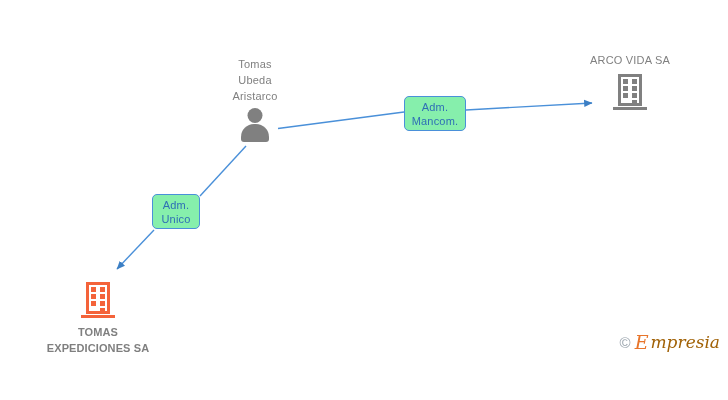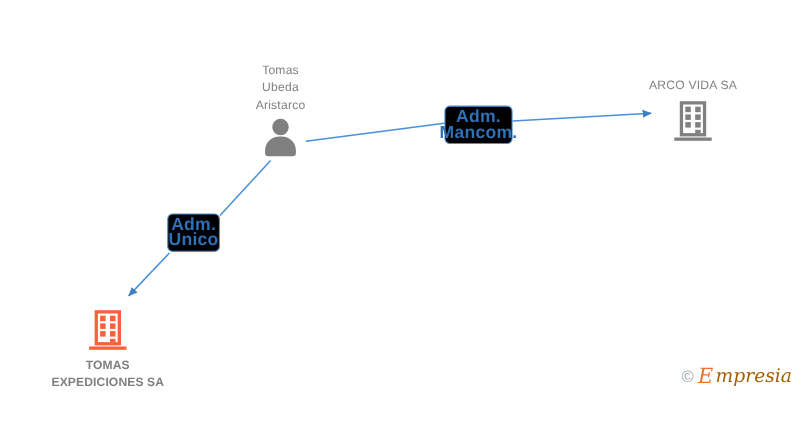--- a/index.html
+++ b/index.html
@@ -105,42 +105,42 @@
     width: 34px;
     height: 3px;
     background: currentColor;
   }
 
   .company-gray { color: #808080; }
   .company-orange { color: #F4633A; }
 
   .arco-node {
     left: 580px;
-    top: 70px;
+    top: 52px;
     width: 100px;
   }
   .arco-node .node-label { margin-bottom: 6px; }
 
   .tomas-node {
     left: 30px;
     top: 282px;
     width: 136px;
   }
   .tomas-node .node-label { margin-top: 6px; }
 
   
   .edge-label {
     position: absolute;
     box-sizing: border-box;
     border: 1.4px solid #4A90D9;
     border-radius: 5px;
-    background: #000000;
+    background: #86efac;
     color: #2F6FB5;
-    font-size: 16px;
-    font-weight: bold;
+    font-size: 11px;
+    font-weight: normal;
     line-height: 14px;
     text-align: center;
     display: flex;
     flex-direction: column;
     align-items: center;
     justify-content: center;
     white-space: pre;
     letter-spacing: 0.2px;
   }
   #label-mancom {

